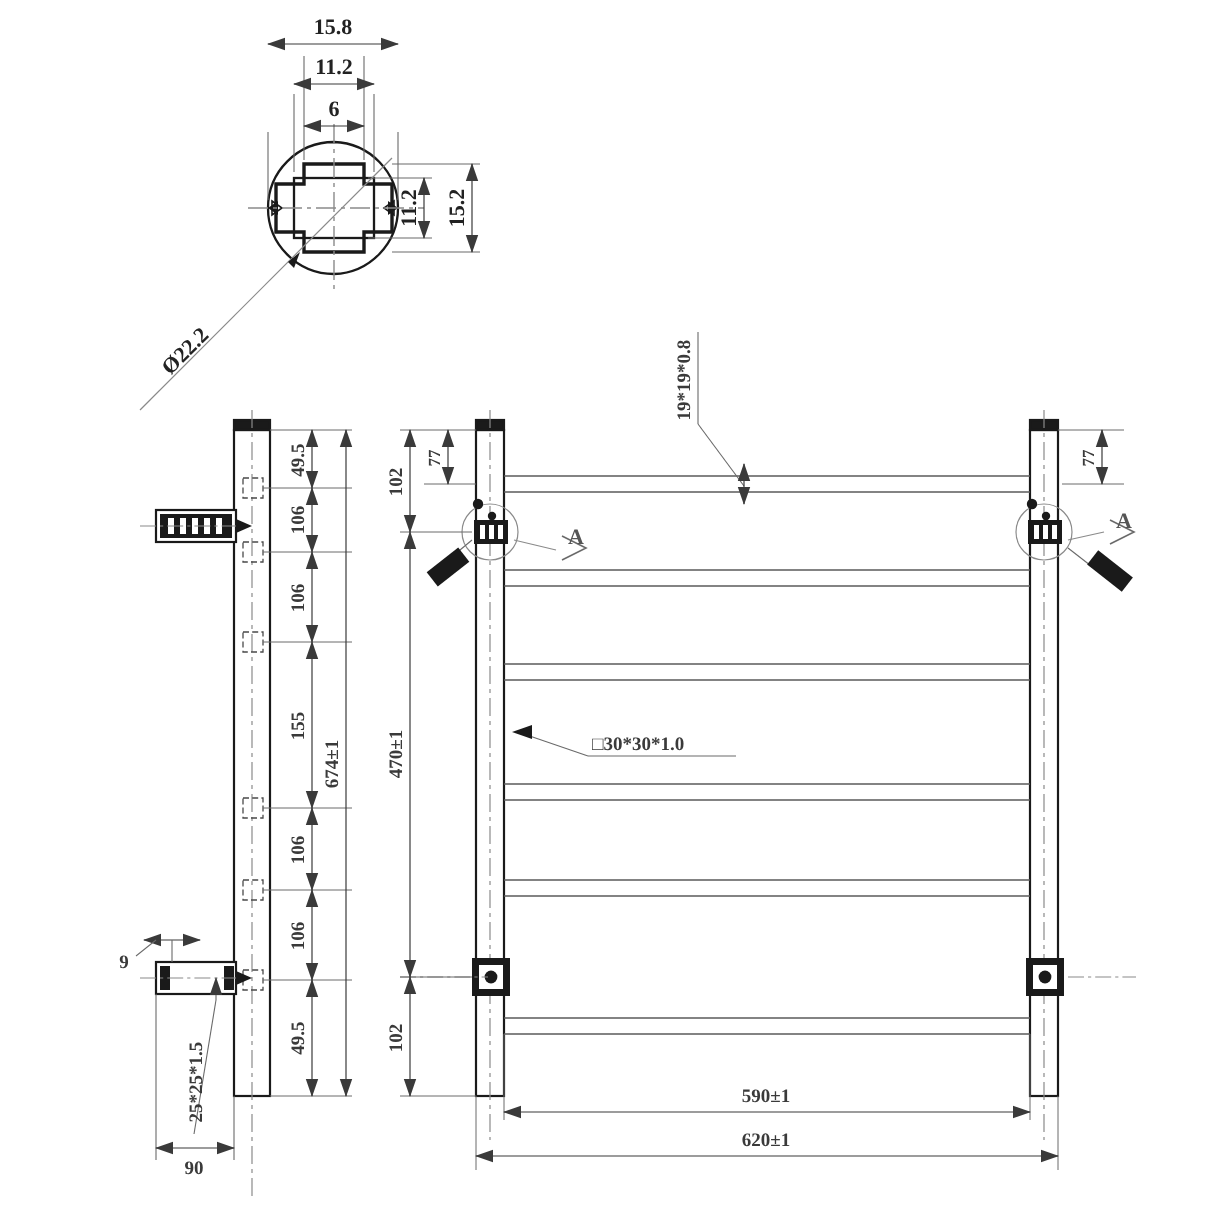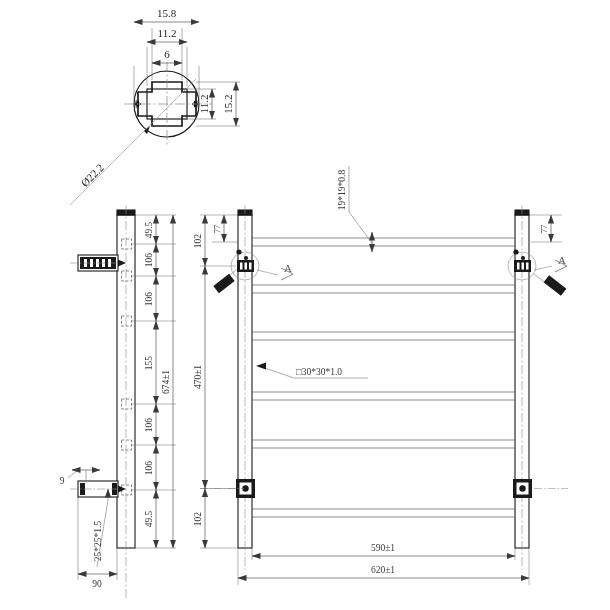--- a/index.html
+++ b/index.html
@@ -1,19 +1,19 @@
 <!DOCTYPE html>
 <html><head>
 <meta charset="utf-8">
 <title>Technical Drawing</title>
 <style>
   html,body{margin:0;padding:0;background:#ffffff;}
   body{width:610px;height:610px;position:relative;overflow:hidden;
        font-family:"Liberation Serif",serif;color:#000;}
-  #sheet{position:absolute;left:0;top:0;width:514px;height:610px;}
+  #sheet{position:absolute;left:0;top:0;width:514px;height:610px;font-weight:bold;}
   svg{display:block;}
   .dimtext{font-family:"Liberation Serif",serif;font-size:9.5px;fill:#3a3a3a;}
   .dimtext-sm{font-family:"Liberation Serif",serif;font-size:8.5px;fill:#3a3a3a;}
   .dimtext-lg{font-family:"Liberation Serif",serif;font-size:11px;fill:#222;}
   .marktext{font-family:"Liberation Serif",serif;font-size:11px;fill:#555;}
 </style>
 </head>
 <body>
 
 <div id="sheet">

